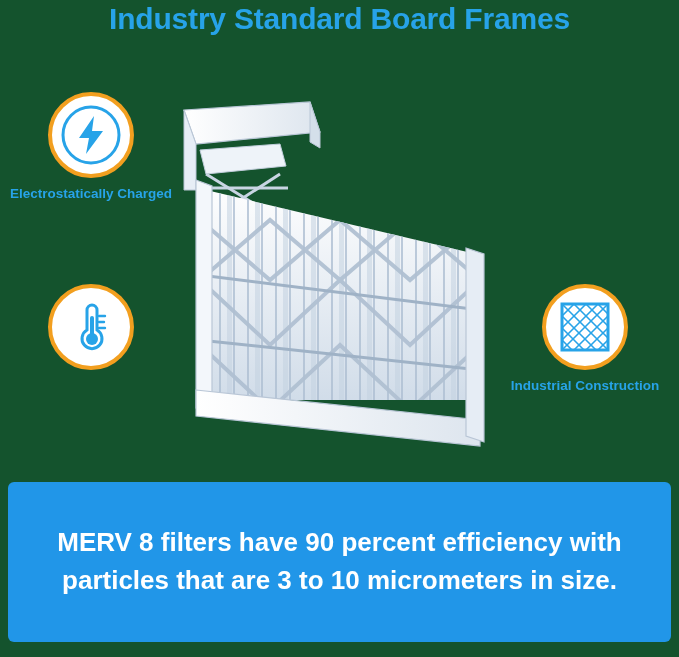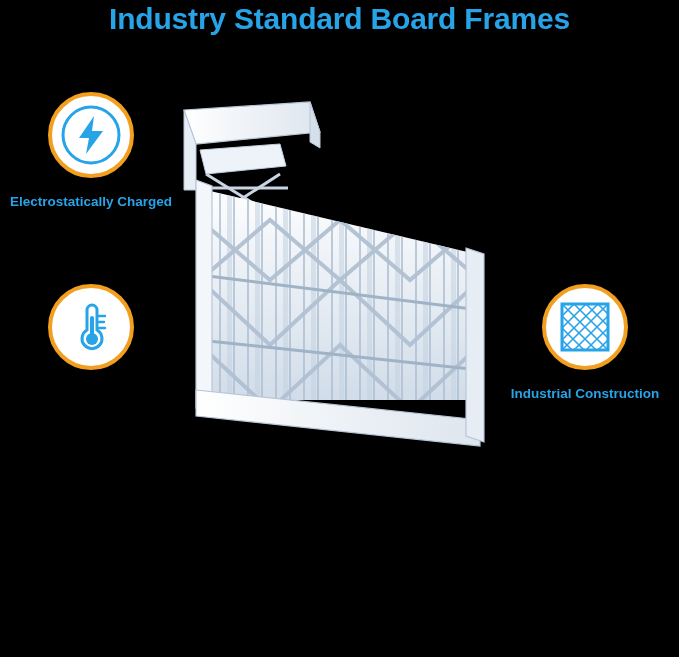--- a/index.html
+++ b/index.html
@@ -7,21 +7,21 @@
     padding: 0;
     background: #ffffff;
   }
   body {
     font-family: "Liberation Sans", sans-serif;
   }
   .page {
     position: relative;
     width: 679px;
     height: 657px;
-    background: #000000;
+    background: #14532d;
     overflow: hidden;
   }
 
   
   .title {
     position: absolute;
     top: 2px;
     left: 0;
     width: 679px;
     text-align: center;
@@ -52,21 +52,21 @@
     left: 50%;
     top: 50%;
     transform: translate(-50%, -50%);
     width: 62px;
     height: 62px;
     display: flex;
     align-items: center;
     justify-content: center;
   }
   .feature-label {
-    margin-top: 15px;
+    margin-top: 7px;
     font-size: 13.5px;
     font-weight: bold;
     color: #27a3e8;
     line-height: 1.35;
   }
 
   .feature-electro { left: 6px;  top: 92px; }
   .feature-heat    { left: 6px;  top: 284px; }
   .feature-wire    { left: 500px; top: 92px; }
   .feature-indus   { left: 500px; top: 284px; text-align: center; }
@@ -235,14 +235,17 @@
           <g stroke="#27a3e8" stroke-width="1.6" fill="none">
             <path d="M8,20 L20,8 M8,32 L32,8 M8,44 L44,8 M8,54 L54,8 M20,54 L54,20 M32,54 L54,32 M44,54 L54,44"></path>
             <path d="M8,20 L42,54 M8,32 L30,54 M8,44 L18,54 M8,8 L54,54 M20,8 L54,42 M32,8 L54,30 M44,8 L54,18"></path>
           </g>
         </svg>
       </div>
     </div>
     <div class="feature-label">Industrial Construction</div>
   </div>
 
+  <div class="banner">
+    <div class="banner-text">MERV 8 filters have 90 percent efficiency with particles that are 3 to 10 micrometers in size.</div>
+  </div>
 
 </div>
 
 </body></html>

